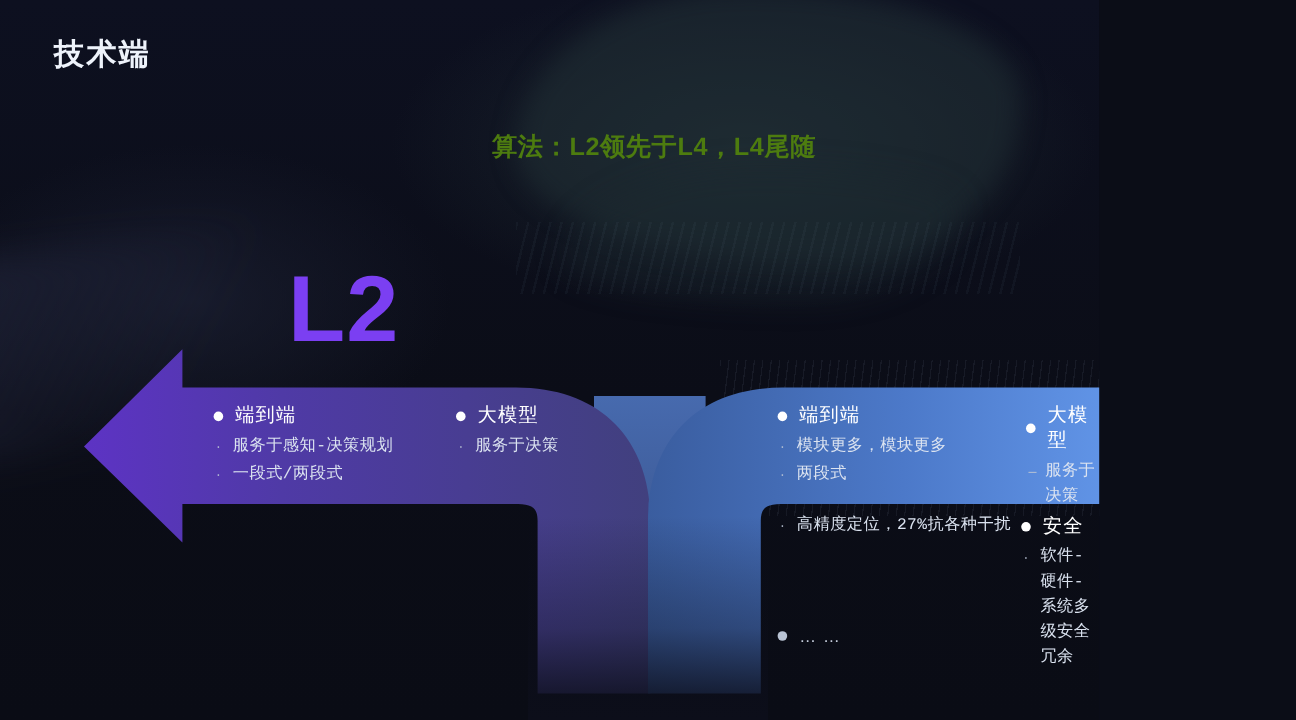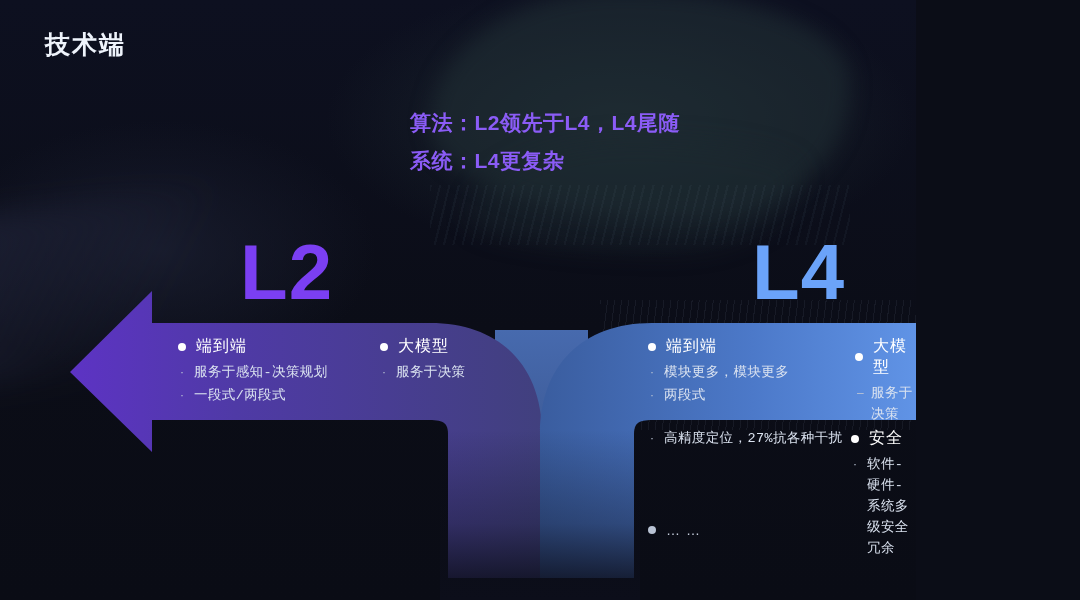--- a/index.html
+++ b/index.html
@@ -79,33 +79,32 @@
     color: #eef3fb;
   }
 
   
   .headline {
     position: absolute;
     left: 410px; top: 104px;
     font-size: 21px;
     font-weight: bold;
     letter-spacing: .5px;
-    color: #8b5cf6;
+    color: #4d7c0f;
     line-height: 38px;
   }
   .headline div { white-space: nowrap; }
 
   
   .big-label {
     position: absolute;
     font-size: 78px;
     font-weight: bold;
     line-height: 1;
     letter-spacing: 1px;
-    margin-top: 15px;
   }
   #label-l2 { left: 240px; top: 218px; color: #7b3ff2; }
   #label-l4 { left: 752px; top: 218px; color: #6ba3f9; }
 
   
   .arrows { position: absolute; inset: 0; }
 
   
   .col {
     position: absolute;
@@ -165,25 +164,23 @@
   <div class="bg-blob"></div>
   <div class="bg-blob2"></div>
   <div class="bg-streaks"></div>
   <div class="bg-smear-left"></div>
   <div class="bg-vertlines"></div>
 
   <div class="slide-title">技术端</div>
 
   <div class="headline">
     <div>算法：L2领先于L4，L4尾随</div>
-    <div>系统：L4更复杂</div>
   </div>
 
   <div class="big-label" id="label-l2">L2</div>
-  <div class="big-label" id="label-l4">L4</div>
 
   <svg class="arrows" width="1080" height="600" viewBox="0 0 1080 600">
     <defs>
       <linearGradient id="gradPurple" x1="0" y1="0" x2="1" y2="0">
         <stop offset="0%" stop-color="#5d33c4"></stop>
         <stop offset="35%" stop-color="#4f3aa6"></stop>
         <stop offset="100%" stop-color="#41407e"></stop>
       </linearGradient>
       <linearGradient id="gradBlue" x1="0" y1="0" x2="1" y2="0">
         <stop offset="0%" stop-color="#3a5d9f"></stop>

